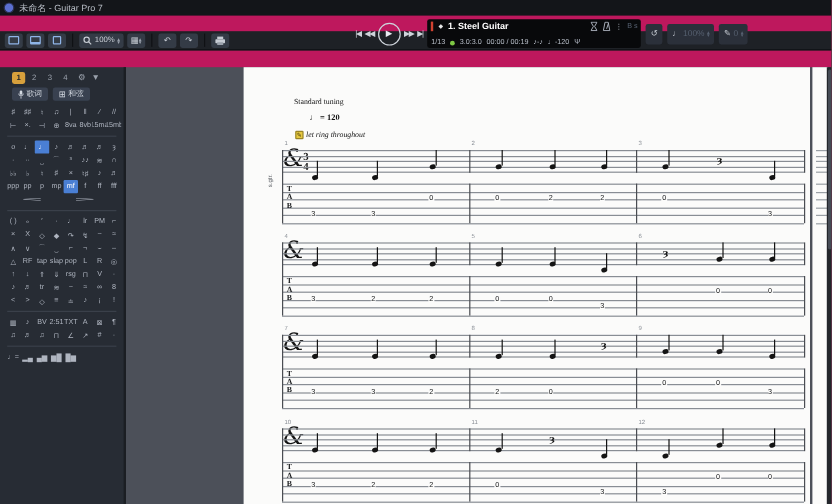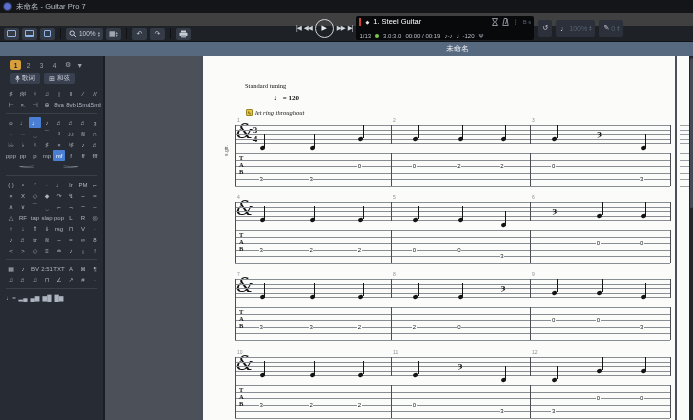--- a/index.html
+++ b/index.html
@@ -1,17 +1,17 @@
 <!DOCTYPE html>
 <html><head>
 <meta charset="utf-8">
 <style>
   html,body{margin:0;padding:0;background:#222;}
   #app{position:relative;width:693px;height:420px;overflow:hidden;
-       font-family:"Liberation Sans",sans-serif;background:#404040;
+       font-family:"Liberation Sans",sans-serif;background:#be185d;
        -webkit-font-smoothing:antialiased;}
   
   #titlebar{position:absolute;left:0;top:0;width:693px;height:13px;background:#131519;
             display:flex;align-items:center;gap:4px;padding-left:3px;box-sizing:border-box;}
   #app-icon{width:9px;height:9px;border-radius:50%;background:radial-gradient(circle at 35% 30%,#8f7bе0,#5b6fd0 40%,#31406e);
             background-color:#5b6fd0;border:1px solid #2a3050;box-sizing:border-box;}
   #title-text{font-size:7.5px;color:#b9bec7;white-space:nowrap;}
   #menubar{position:absolute;left:0;top:13px;width:693px;height:13px;background:#1e2126;
            display:flex;align-items:center;gap:11px;padding-left:8px;box-sizing:border-box;}
   .menu-item{font-size:7.5px;color:#ced3db;cursor:default;}
@@ -32,21 +32,21 @@
   #transport{position:absolute;left:296px;top:15px;height:26px;display:flex;align-items:center;gap:4px;}
   #transport-buttons{display:flex;align-items:center;gap:3px;color:#cfd4db;}
   .tr-btn{font-size:6.5px;letter-spacing:-1px;}
   #play-button{width:17px;height:17px;border:1.5px solid #cfd4db;border-radius:50%;
                display:flex;align-items:center;justify-content:center;font-size:7px;color:#e8ecf2;}
   #track-panel{width:178px;height:24px;background:#08090b;border-radius:2px;padding:1px 3px;
                box-sizing:border-box;display:flex;flex-direction:column;justify-content:space-between;}
   .tp-row{display:flex;align-items:center;gap:4px;}
   #track-accent{width:2px;height:8px;background:#d04130;}
   #pick-icon{color:#e8e8e8;font-size:5px;}
-  #track-name{font-size:7.5px;font-weight:normal;color:#fff;white-space:nowrap;flex:1;}
+  #track-name{font-size:7.5px;font-weight:bold;color:#fff;white-space:nowrap;flex:1;}
   .tp-ico{color:#aeb4bf;font-size:6px;}
   .tp-dim{color:#566070;font-size:6px;}
   #pos-text,#loc-text,#time-text,#swing-text,#tempo-text{font-size:6px;color:#b9bfc9;}
   #loc-dot{width:4px;height:4px;border-radius:50%;background:#7ec744;}
   .side-box{height:17px;background:#2b303a;border-radius:2px;display:flex;align-items:center;
             gap:2px;padding:0 4px;color:#c7ccd4;font-size:7px;}
   .dim{color:#566070;}
   
   #tabbar{position:absolute;left:0;top:42px;width:693px;height:14px;background:#57697f;}
   #tab-label{position:absolute;left:66%;top:50%;transform:translate(-50%,-50%);
@@ -204,23 +204,20 @@
     <div class="side-box">
       <span>✎</span>
       <span class="dim">0</span>
       <span class="mini-steppers dim">
           <span>▴</span>
           <span>▾</span>
         </span>
     </div>
   </div>
 
-  <div id="tabbar">
-    <span id="tab-label">未命名</span>
-  </div>
 
   <div id="main">
     <div id="palette">
       <div id="voice-row">
           <div class="voice-btn sel">1</div>
           <div class="voice-btn">2</div>
           <div class="voice-btn">3</div>
           <div class="voice-btn">4</div>
           <span class="voice-extra">⚙</span>
           <span class="voice-extra">▼</span>
@@ -658,21 +655,21 @@
             <div class="pal-cell">
               <span>█▆</span>
             </div>
           </div>
         </div>
     </div>
 
     <div id="scorearea">
       <div id="page">
         <span id="tuning-text" style="left:42px;top:26px">Standard tuning</span>
-        <span id="tempo-line" style="left:71px;top:38px"><span>♩</span> <span>= 120</span></span>
+        <span id="tempo-line" style="left:55px;top:38px"><span>♩</span> <span>= 120</span></span>
         <div id="letring-line" style="left:43px;top:53px">
           <span id="letring-icon">✎</span>
           <span id="letring-text">let ring throughout</span>
         </div>
         <span id="track-vlabel" style="left:20px;top:100px">s.gtr.</span>
         <div id="systems">
             <span class="clef abs" style="left: 33px; top: 65px;">&amp;</span>
             <span class="tsig abs" style="left: 48px; top: 70px;">3</span>
             <span class="tsig abs" style="left: 48px; top: 78.5px;">4</span>
             <div class="sline" style="left: 32px; width: 435px; top: 69px;"></div>

